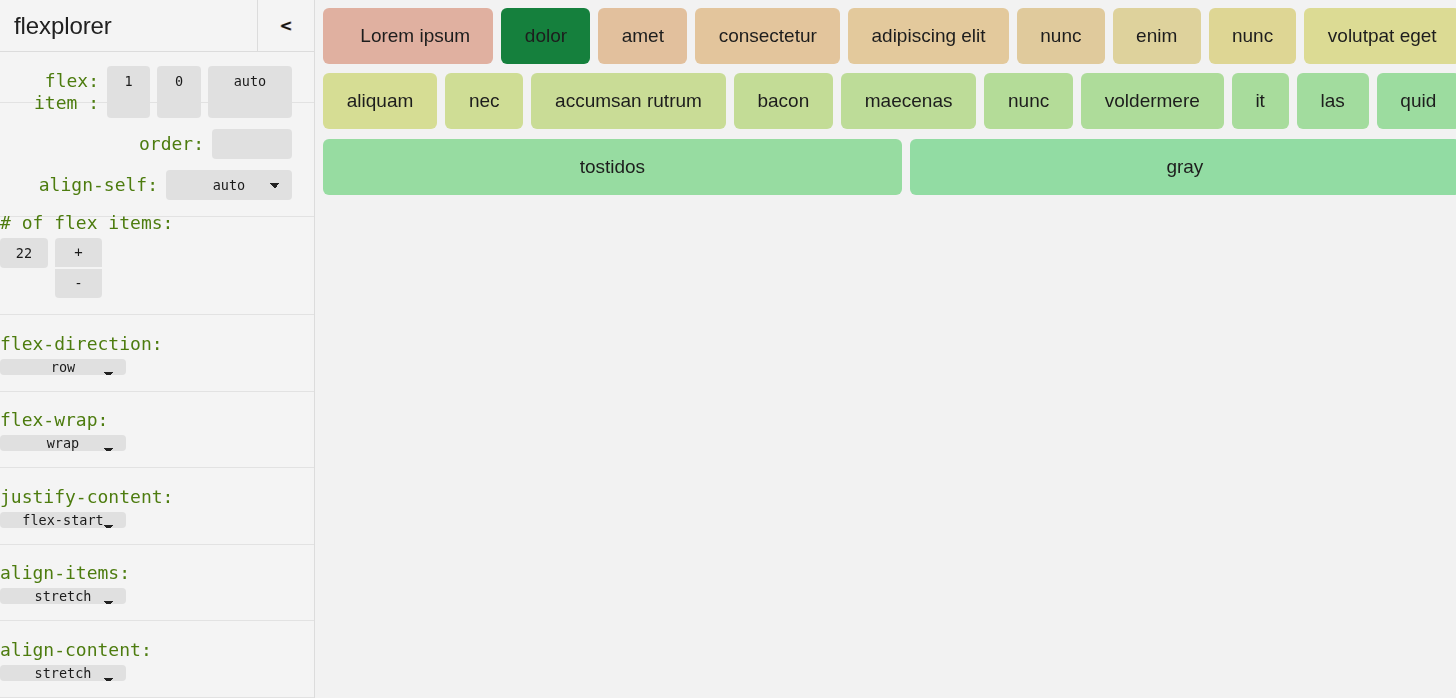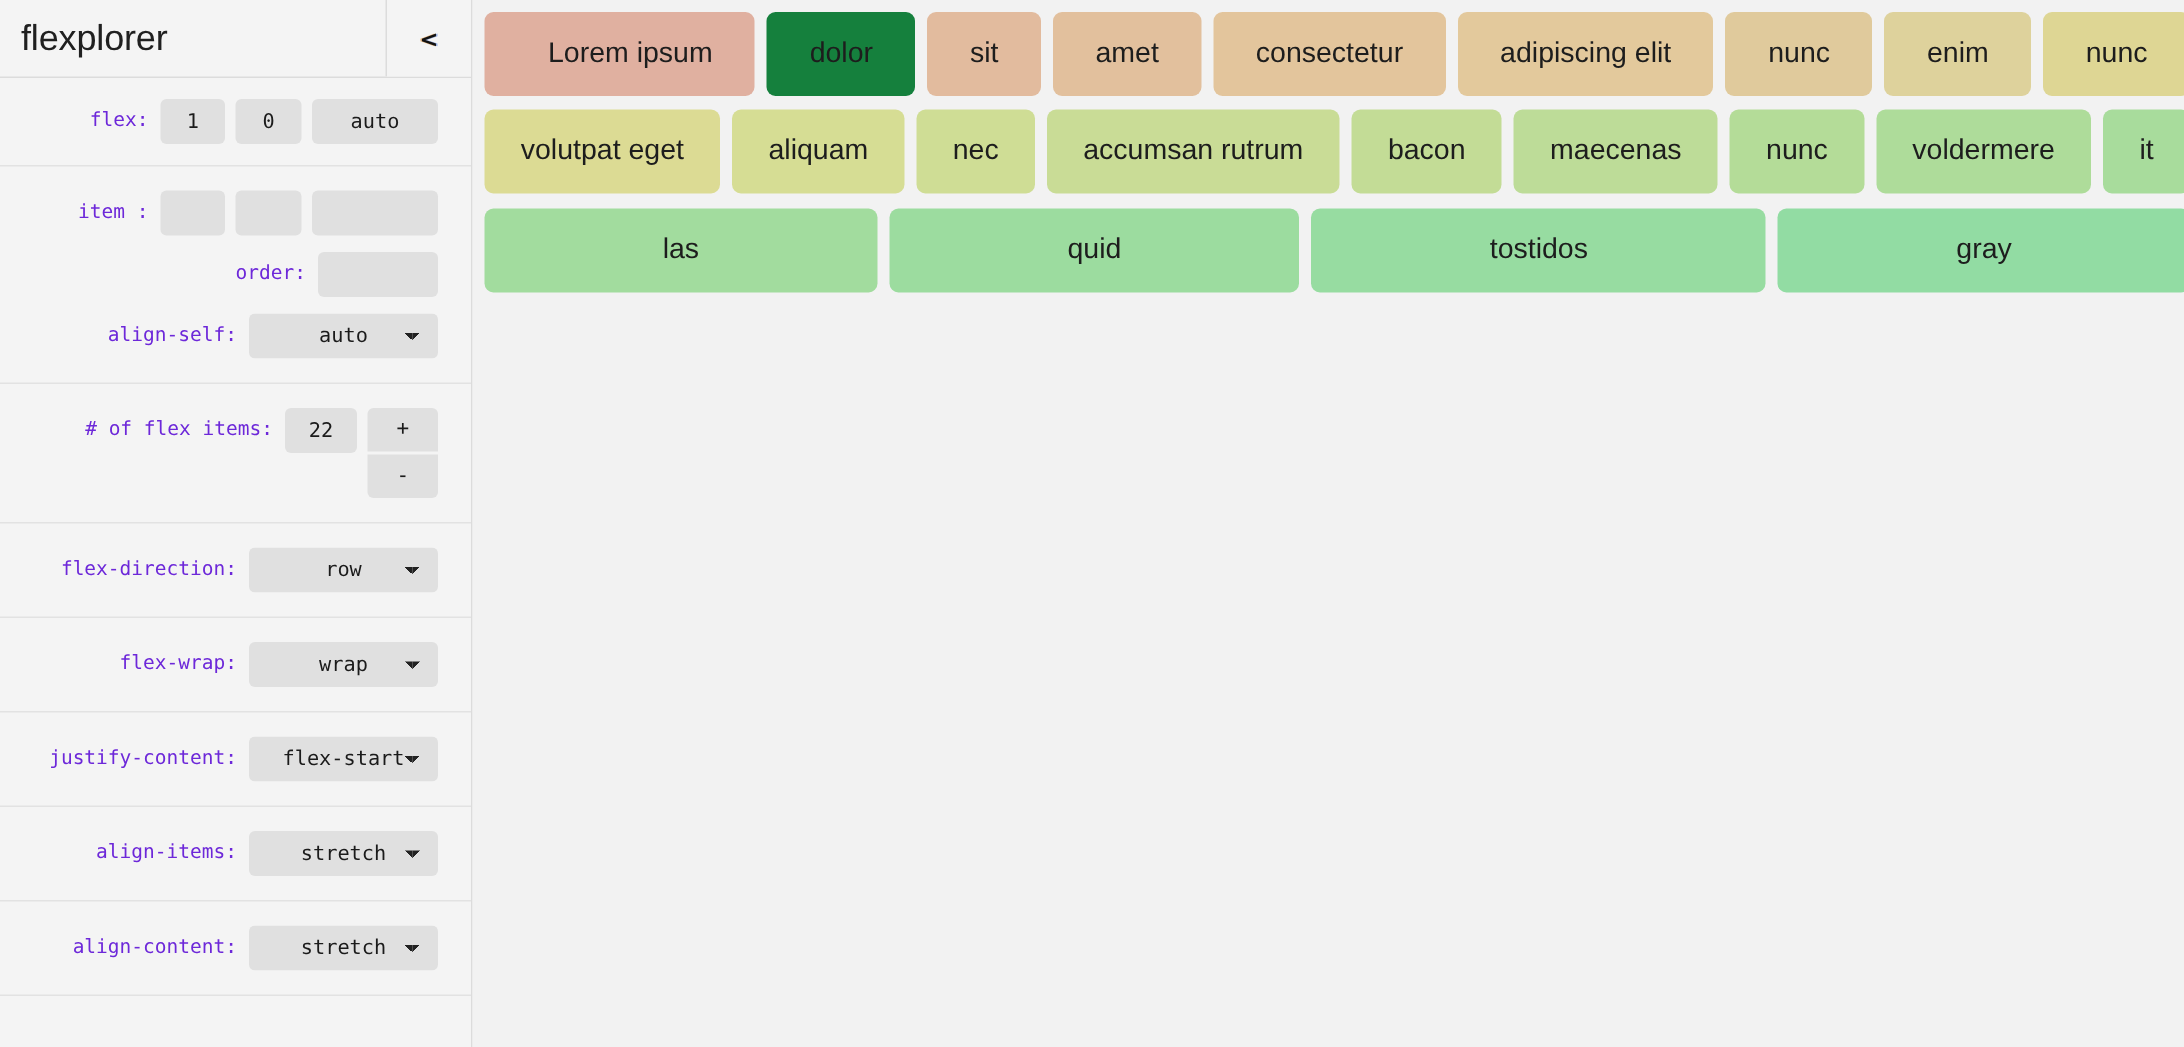--- a/index.html
+++ b/index.html
@@ -61,26 +61,26 @@
   }
 
   .row {
     border-bottom: 1px solid #e2e2e2;
     padding: 14px 22px 14px 0;
     display: flex;
     align-items: flex-start;
     justify-content: flex-end;
     min-height: 30px;
   }
-  .row.tall { padding-top: 16px; padding-bottom: 16px; }
+  .row.tall { padding-top: 16px; padding-bottom: 16px; flex-direction: column; }
 
   .rlabel {
     font-family: "DejaVu Sans Mono", monospace;
-    font-size: 13px;
-    color: #6d28d9;
+    font-size: 18px;
+    color: #4d7c0f;
     line-height: 30px;
     margin-right: 8px;
     white-space: nowrap;
   }
 
   .ctl-group { display: flex; align-items: flex-start; gap: 7px; }
 
   input.num, input.txt {
     height: 30px;
     border: none;
@@ -257,21 +257,20 @@
       <span class="rlabel">align-content:</span>
       <select class="sel"><option value="flex-start">flex-start</option><option value="flex-end">flex-end</option><option value="center">center</option><option value="space-between">space-between</option><option value="space-around">space-around</option><option value="stretch" selected="">stretch</option></select>
     </div>
 
   </aside>
 
   <main id="canvas">
     <div id="flex-container">
         <div class="flex-item" style="background: rgb(224, 176, 160); padding-left: 36px;">Lorem ipsum</div>
         <div class="flex-item" style="background: #15803d;">dolor</div>
-        <div class="flex-item" style="background: rgb(226, 187, 158);">sit</div>
         <div class="flex-item" style="background: rgb(226, 192, 157);">amet</div>
         <div class="flex-item" style="background: rgb(227, 197, 156);">consectetur</div>
         <div class="flex-item" style="background: rgb(227, 201, 156);">adipiscing elit</div>
         <div class="flex-item" style="background: rgb(224, 202, 156);">nunc</div>
         <div class="flex-item" style="background: rgb(222, 210, 156);">enim</div>
         <div class="flex-item" style="background: rgb(222, 214, 148);">nunc</div>
         <div class="flex-item" style="background: rgb(220, 219, 148);">volutpat eget</div>
         <div class="flex-item" style="background: rgb(214, 221, 148);">aliquam</div>
         <div class="flex-item" style="background: rgb(207, 221, 149);">nec</div>
         <div class="flex-item" style="background: rgb(201, 220, 150);">accumsan rutrum</div>

